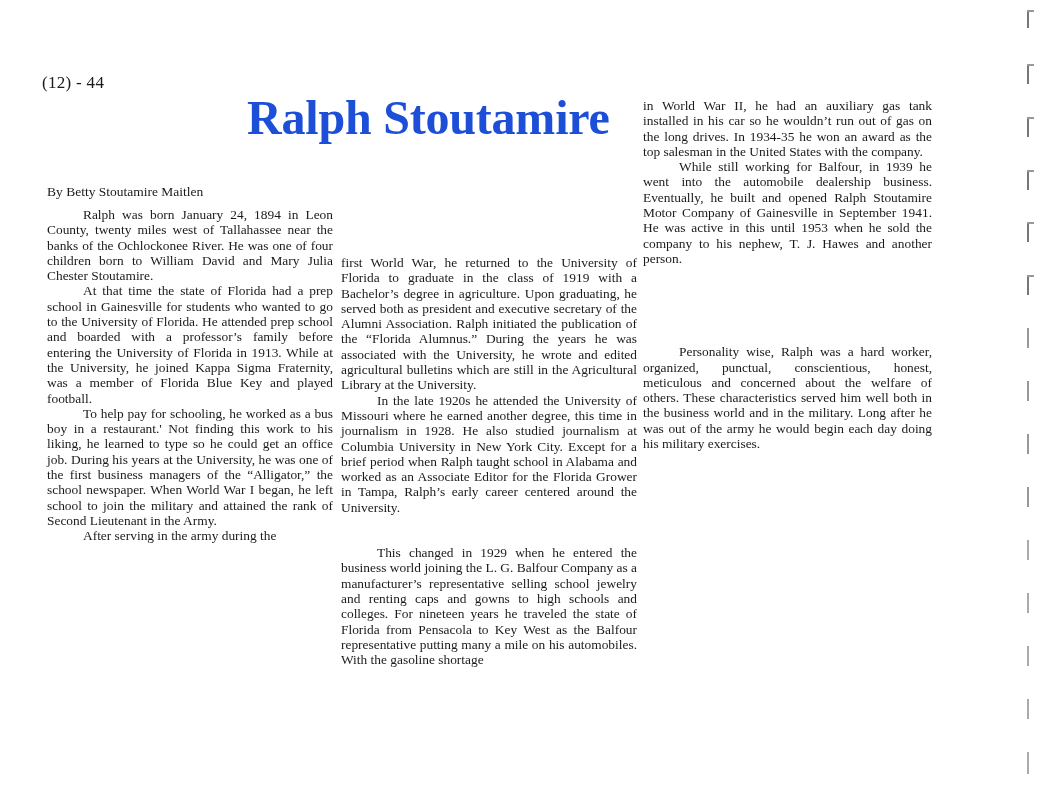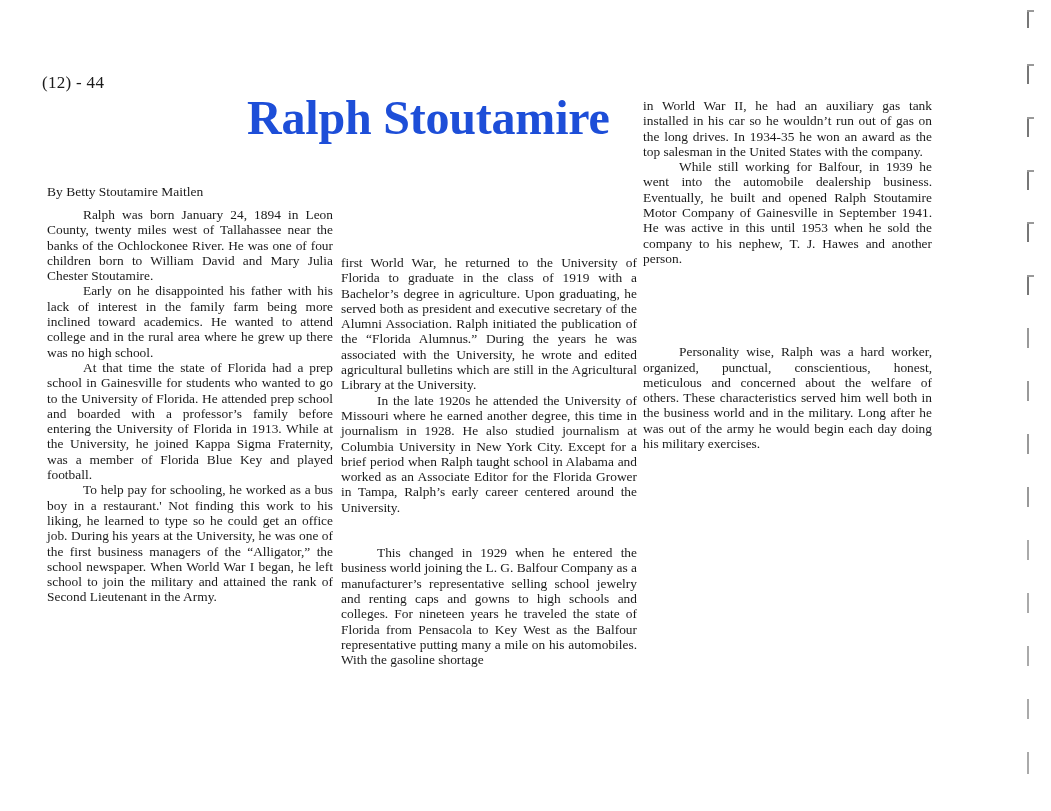--- a/index.html
+++ b/index.html
@@ -35,23 +35,23 @@
   </style>
 </head>
 <body>
 
 <div class="page-num">(12) - 44</div>
 <h1 class="title">Ralph Stoutamire</h1>
 <div class="byline">By Betty Stoutamire Maitlen</div>
 
 <div class="col col1">
   <p>Ralph was born January 24, 1894 in Leon County, twenty miles west of Tallahassee near the banks of the Ochlockonee River. He was one of four children born to William David and Mary Julia Chester Stoutamire.</p>
-  <p>Early on he disappointed his father with his lack of interest in the family farm being more inclined toward academics. He wanted to attend college and in the rural area where he grew up there was no high school.</p>
   <p>At that time the state of Florida had a prep school in Gainesville for students who wanted to go to the University of Florida. He attended prep school and boarded with a professor’s family before entering the University of Florida in 1913. While at the University, he joined Kappa Sigma Fraternity, was a member of Florida Blue Key and played football.</p>
   <p>To help pay for schooling, he worked as a bus boy in a restaurant.' Not finding this work to his liking, he learned to type so he could get an office job. During his years at the University, he was one of the first business managers of the “Alligator,” the school newspaper. When World War I began, he left school to join the military and attained the rank of Second Lieutenant in the Army.</p>
+  <p>After serving in the army during the</p>
 </div>
 
 <div class="col col2">
   <p class="noindent">first World War, he returned to the University of Florida to graduate in the class of 1919 with a Bachelor’s degree in agriculture. Upon graduating, he served both as president and executive secretary of the Alumni Association. Ralph initiated the publication of the “Florida Alumnus.” During the years he was associated with the University, he wrote and edited agricultural bulletins which are still in the Agricultural Library at the University.</p>
   <p>In the late 1920s he attended the University of Missouri where he earned another degree, this time in journalism in 1928. He also studied journalism at Columbia University in New York City. Except for a brief period when Ralph taught school in Alabama and worked as an Associate Editor for the Florida Grower in Tampa, Ralph’s early career centered around the University.</p>
   <div class="gap"></div>
   <p>This changed in 1929 when he entered the business world joining the L. G. Balfour Company as a manufacturer’s representative selling school jewelry and renting caps and gowns to high schools and colleges. For nineteen years he traveled the state of Florida from Pensacola to Key West as the Balfour representative putting many a mile on his automobiles. With the gasoline shortage</p>
 </div>
 
 <div class="col col3">

